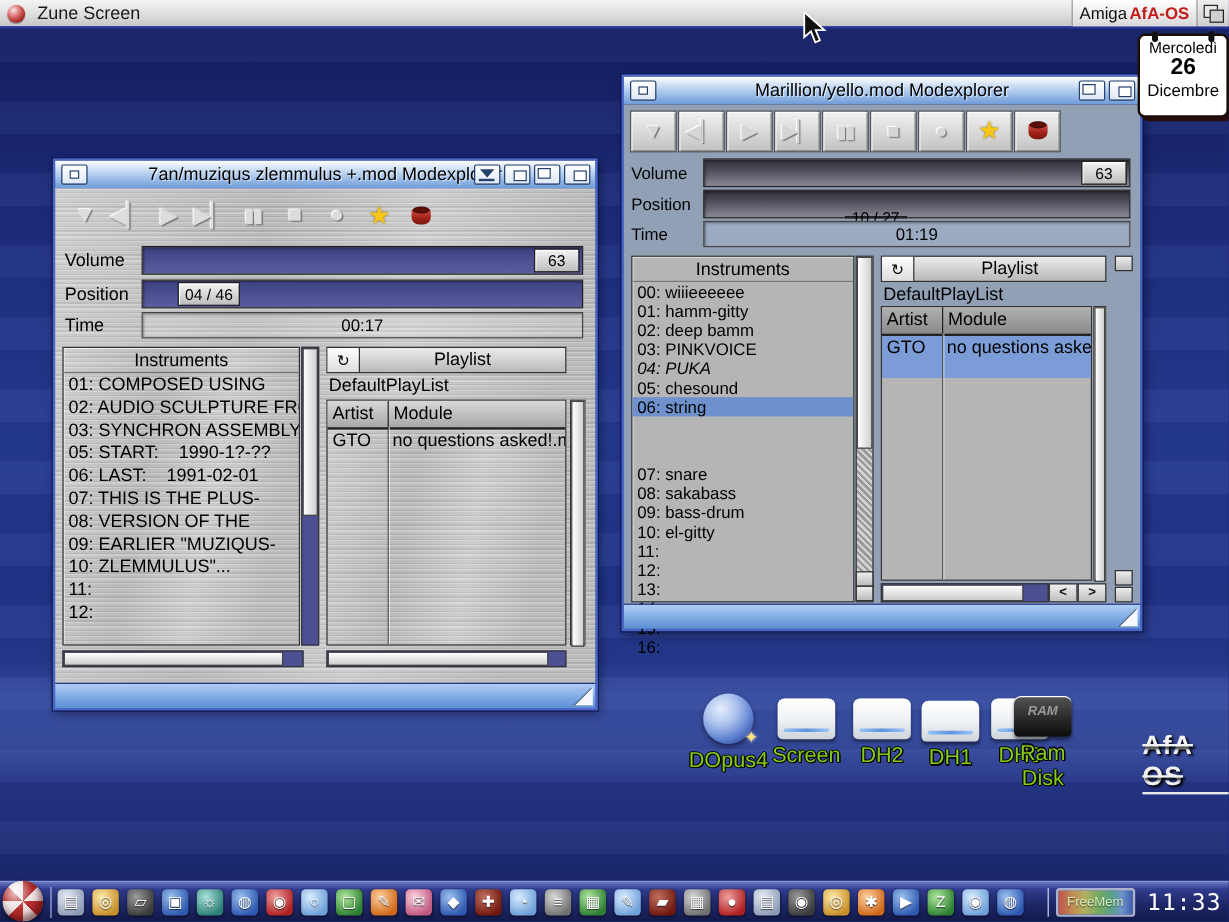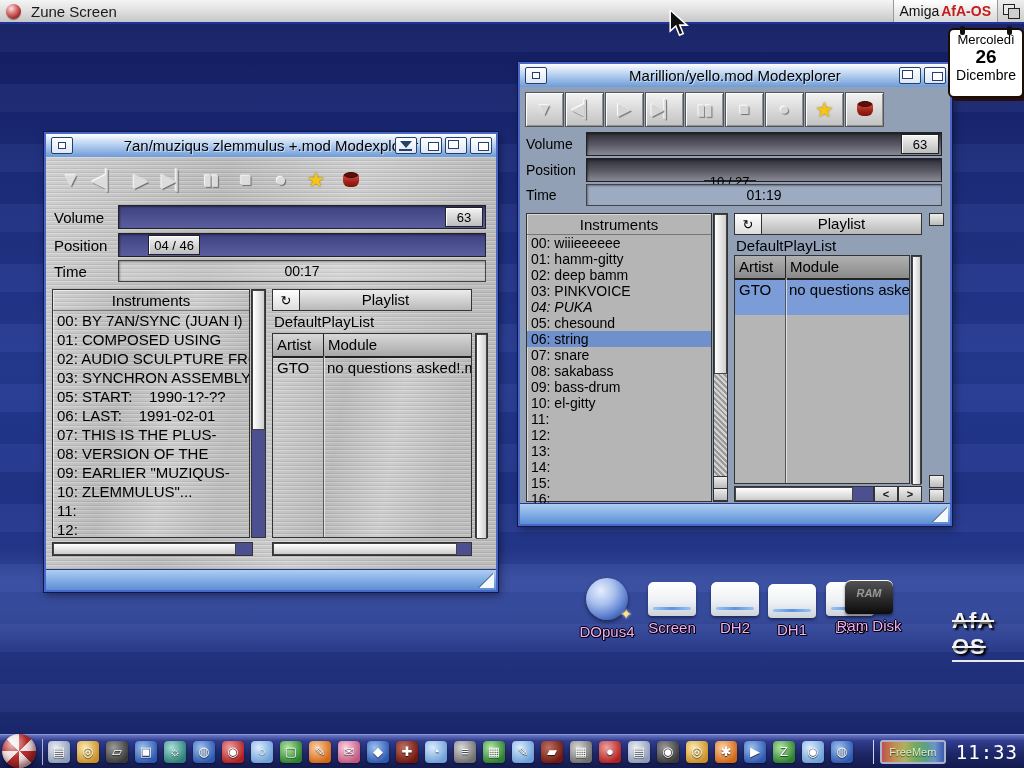--- a/index.html
+++ b/index.html
@@ -130,21 +130,21 @@
   .th.artist{width:42px;border-right:1px solid #222;}
   .tr{display:flex;height:35px;}
   .td{font-size:15px;color:#000;padding:1px 4px;white-space:nowrap;overflow:hidden;}
   .td.artist{width:42px;flex:0 0 auto;}
   .tr.sel{background:#7b9cd6;}
   .col-divider{position:absolute;top:22px;bottom:0;left:50px;width:1px;background:#555;box-shadow:1px 0 0 rgba(255,255,255,.6);}
 
   
   .dicon{position:absolute;width:70px;text-align:center;}
   .dicon .img{margin:0 auto;}
-  .dicon .lbl{margin-top:3px;font-size:15px;color:#f0abfc;
+  .dicon .lbl{margin-top:3px;font-size:18px;color:#84cc16;
     text-shadow:-1px 0 0 #000,1px 0 0 #000,0 -1px 0 #000,0 1px 0 #000,1px 1px 0 #000;}
   .drive{width:48px;height:34px;border-radius:6px 6px 4px 4px;position:relative;
     background:linear-gradient(180deg,#ffffff 0%,#eef1f4 55%,#cdd3da 100%);
     box-shadow:inset 0 1px 0 #fff,0 2px 3px rgba(0,0,0,.45);}
   .drive::after{content:"";position:absolute;left:5px;right:5px;bottom:6px;height:3px;border-radius:2px;
     background:linear-gradient(90deg,#9cc4f4,#5d93e0,#9cc4f4);}
   .drive.ram{background:linear-gradient(180deg,#555 0%,#2a2a2a 55%,#0c0c0c 100%);}
   .drive.ram::after{display:none;}
   .ram-text{position:absolute;left:0;right:0;top:7px;font-size:11px;font-weight:bold;font-style:italic;color:#9a9a9a;}
   .sphere{width:42px;height:42px;border-radius:50%;position:relative;
@@ -279,21 +279,21 @@
     <div class="panel" style="left:6px;top:126px;width:184px;bottom:4px;background:#b5b5b5;">
       <div class="panel-head">Instruments</div>
       <div>
         <div class="li-item" style="font-size:14px;line-height:16px;">00: wiiieeeeee</div>
         <div class="li-item" style="font-size:14px;line-height:16px;">01: hamm-gitty</div>
         <div class="li-item" style="font-size:14px;line-height:16px;">02: deep bamm</div>
         <div class="li-item" style="font-size:14px;line-height:16px;">03: PINKVOICE</div>
         <div class="li-item" style="font-size:14px;line-height:16px;font-style:italic;">04: PUKA</div>
         <div class="li-item" style="font-size:14px;line-height:16px;">05: chesound</div>
         <div class="li-item sel" style="font-size:14px;line-height:16px;">06: string</div>
-        <div class="li-item" style="font-size:14px;line-height:16px;">07: snare</div>
+        <div class="li-item" style="font-size:14px;line-height:16px;margin-top:40px;">07: snare</div>
         <div class="li-item" style="font-size:14px;line-height:16px;">08: sakabass</div>
         <div class="li-item" style="font-size:14px;line-height:16px;">09: bass-drum</div>
         <div class="li-item" style="font-size:14px;line-height:16px;">10: el-gitty</div>
         <div class="li-item" style="font-size:14px;line-height:16px;">11:</div>
         <div class="li-item" style="font-size:14px;line-height:16px;">12:</div>
         <div class="li-item" style="font-size:14px;line-height:16px;">13:</div>
         <div class="li-item" style="font-size:14px;line-height:16px;">14:</div>
         <div class="li-item" style="font-size:14px;line-height:16px;">15:</div>
         <div class="li-item" style="font-size:14px;line-height:16px;">16:</div>
       </div>
@@ -402,21 +402,20 @@
       </div>
     </div>
     <div class="row" style="left:8px;right:10px;top:104px;height:20px;">
       <span class="row-label" style="width:64px;">Time</span>
       <div class="timefield" style="background:rgba(255,255,255,.15);">00:17</div>
     </div>
 
     <div class="panel metal" style="left:6px;top:132px;width:196px;bottom:32px;">
       <div class="panel-head">Instruments</div>
       <div>
-        <div class="li-item" style="line-height:19px;">00: BY 7AN/SYNC (JUAN I)</div>
         <div class="li-item" style="line-height:19px;">01: COMPOSED USING</div>
         <div class="li-item" style="line-height:19px;">02: AUDIO SCULPTURE FRO</div>
         <div class="li-item" style="line-height:19px;">03: SYNCHRON ASSEMBLY</div>
         <div class="li-item" style="line-height:19px;">05: START:    1990-1?-??</div>
         <div class="li-item" style="line-height:19px;">06: LAST:    1991-02-01</div>
         <div class="li-item" style="line-height:19px;">07: THIS IS THE PLUS-</div>
         <div class="li-item" style="line-height:19px;">08: VERSION OF THE</div>
         <div class="li-item" style="line-height:19px;">09: EARLIER "MUZIQUS-</div>
         <div class="li-item" style="line-height:19px;">10: ZLEMMULUS"...</div>
         <div class="li-item" style="line-height:19px;">11:</div>

